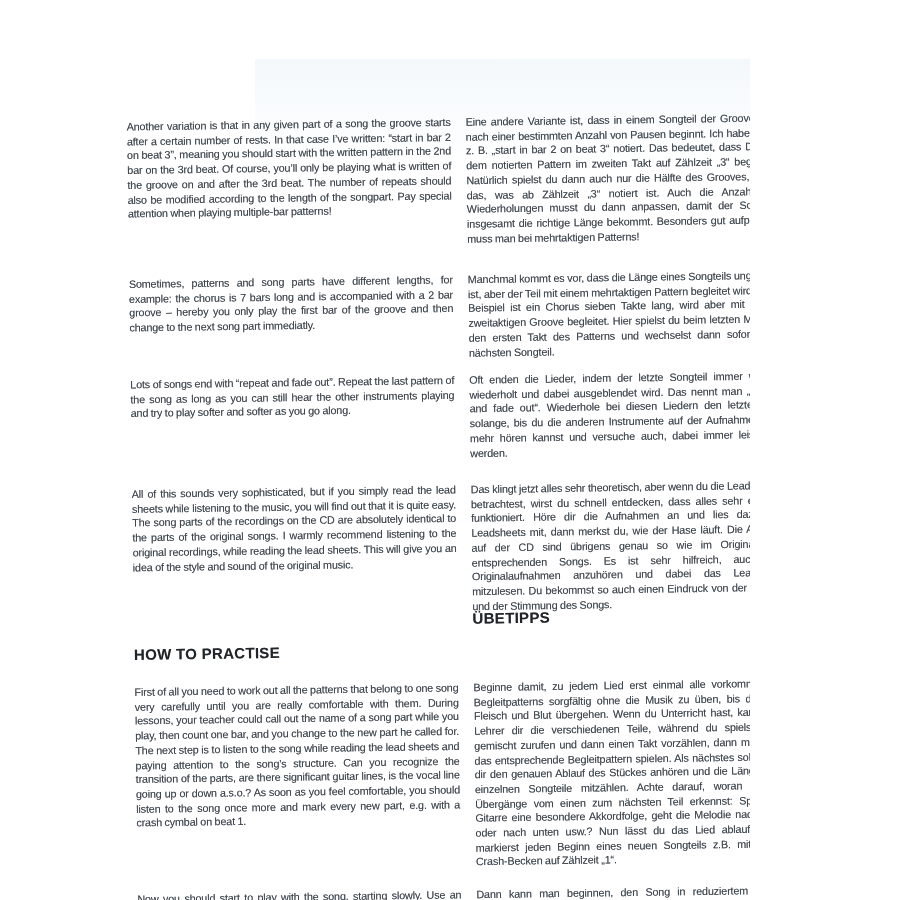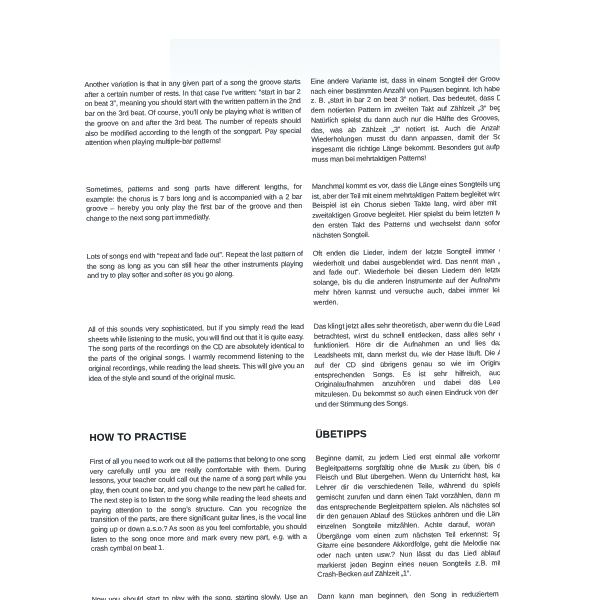--- a/index.html
+++ b/index.html
@@ -86,21 +86,21 @@
       <h2 class="heading" style="top:390px">HOW TO PRACTISE</h2>
       <p class="para" style="top:415px">First of all you need to work out all the patterns that belong to one song very carefully until you are really comfortable with them. During lessons, your teacher could call out the name of a song part while you play, then count one bar, and you change to the new part he called for. The next step is to listen to the song while reading the lead sheets and paying attention to the song’s structure. Can you recognize the transition of the parts, are there significant guitar lines, is the vocal line going up or down a.s.o.? As soon as you feel comfortable, you should listen to the song once more and mark every new part, e.g. with a crash cymbal on beat 1.</p>
       <p class="para" style="top:553px">Now you should start to play with the song, starting slowly. Use an mp3-player on your computer to reduce the tempo without</p>
     </div>
 
     <div class="col col-de">
       <p class="para" style="top:38px">Eine andere Variante ist, dass in einem Songteil der Groove erst nach einer bestimmten Anzahl von Pausen beginnt. Ich habe dann z. B. „start in bar 2 on beat 3“ notiert. Das bedeutet, dass Du mit dem notierten Pattern im zweiten Takt auf Zählzeit „3“ beginnst. Natürlich spielst du dann auch nur die Hälfte des Grooves, eben das, was ab Zählzeit „3“ notiert ist. Auch die Anzahl der Wiederholungen musst du dann anpassen, damit der Songteil insgesamt die richtige Länge bekommt. Besonders gut aufpassen muss man bei mehrtaktigen Patterns!</p>
       <p class="para" style="top:143px">Manchmal kommt es vor, dass die Länge eines Songteils ungerade ist, aber der Teil mit einem mehrtaktigen Pattern begleitet wird. Zum Beispiel ist ein Chorus sieben Takte lang, wird aber mit einem zweitaktigen Groove begleitet. Hier spielst du beim letzten Mal nur den ersten Takt des Patterns und wechselst dann sofort zum nächsten Songteil.</p>
       <p class="para" style="top:210px">Oft enden die Lieder, indem der letzte Songteil immer wieder wiederholt und dabei ausgeblendet wird. Das nennt man „repeat and fade out“. Wiederhole bei diesen Liedern den letzten Teil solange, bis du die anderen Instrumente auf der Aufnahme nicht mehr hören kannst und versuche auch, dabei immer leiser zu werden.</p>
       <p class="para" style="top:283px">Das klingt jetzt alles sehr theoretisch, aber wenn du die Leadsheets betrachtest, wirst du schnell entdecken, dass alles sehr einfach funktioniert. Höre dir die Aufnahmen an und lies dazu die Leadsheets mit, dann merkst du, wie der Hase läuft. Die Abläufe auf der CD sind übrigens genau so wie im Original des entsprechenden Songs. Es ist sehr hilfreich, auch die Originalaufnahmen anzuhören und dabei das Leadsheet mitzulesen. Du bekommst so auch einen Eindruck von der Stilistik und der Stimmung des Songs.</p>
-      <h2 class="heading" style="top:390px">ÜBETIPPS</h2>
+      <h2 class="heading" style="top:369px">ÜBETIPPS</h2>
       <p class="para" style="top:415px">Beginne damit, zu jedem Lied erst einmal alle vorkommenden Begleitpatterns sorgfältig ohne die Musik zu üben, bis diese in Fleisch und Blut übergehen. Wenn du Unterricht hast, kann dein Lehrer dir die verschiedenen Teile, während du spielst, bunt gemischt zurufen und dann einen Takt vorzählen, dann musst du das entsprechende Begleitpattern spielen. Als nächstes solltest du dir den genauen Ablauf des Stückes anhören und die Längen der einzelnen Songteile mitzählen. Achte darauf, woran du die Übergänge vom einen zum nächsten Teil erkennst: Spielt die Gitarre eine besondere Akkordfolge, geht die Melodie nach oben oder nach unten usw.? Nun lässt du das Lied ablaufen und markierst jeden Beginn eines neuen Songteils z.B. mit einem Crash-Becken auf Zählzeit „1“.</p>
       <p class="para" style="top:553px">Dann kann man beginnen, den Song in reduziertem Tempo mitzuspielen und dabei genau mitzuzählen und mitzuhören, wann</p>
     </div>
 
   </div>
 
   <div class="tint-bottom"></div>
 </div>
 
 </body></html>

